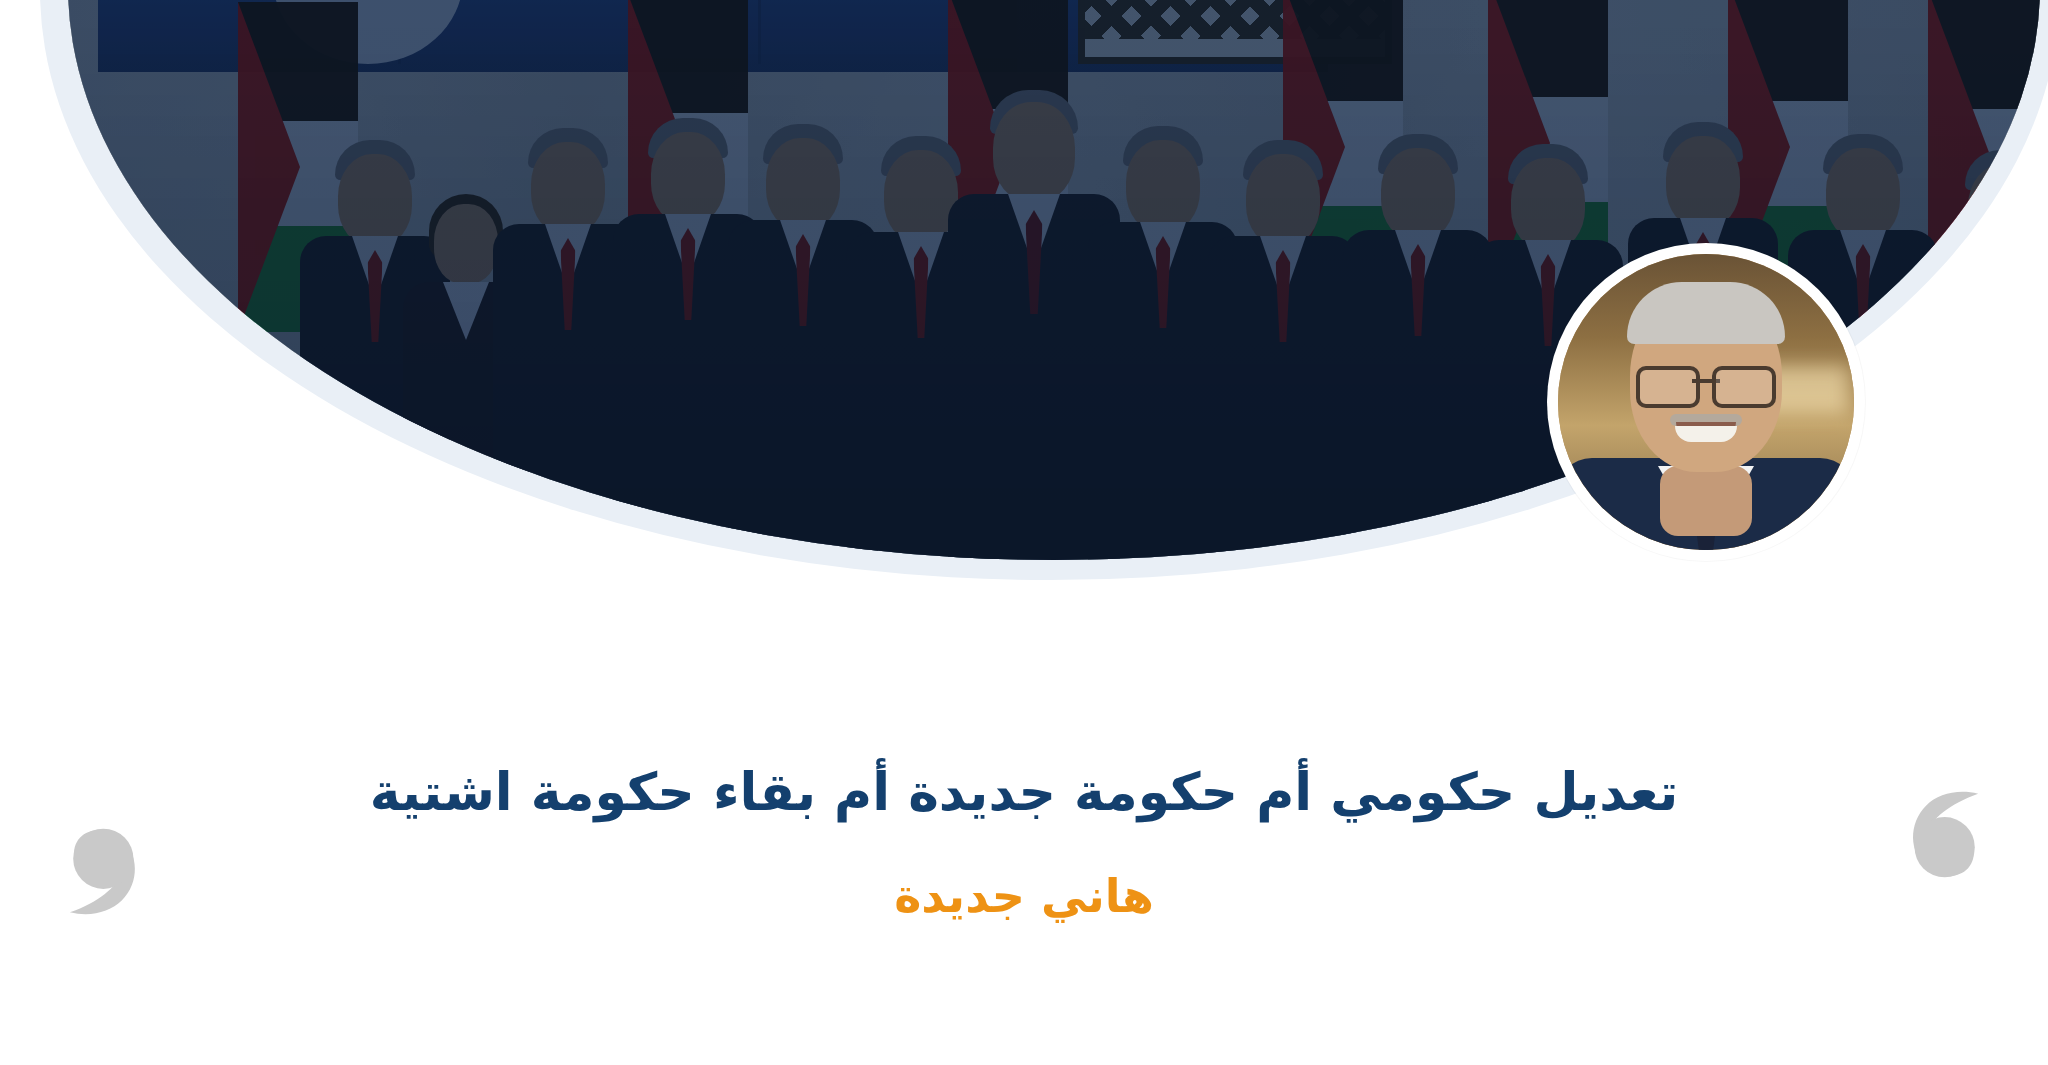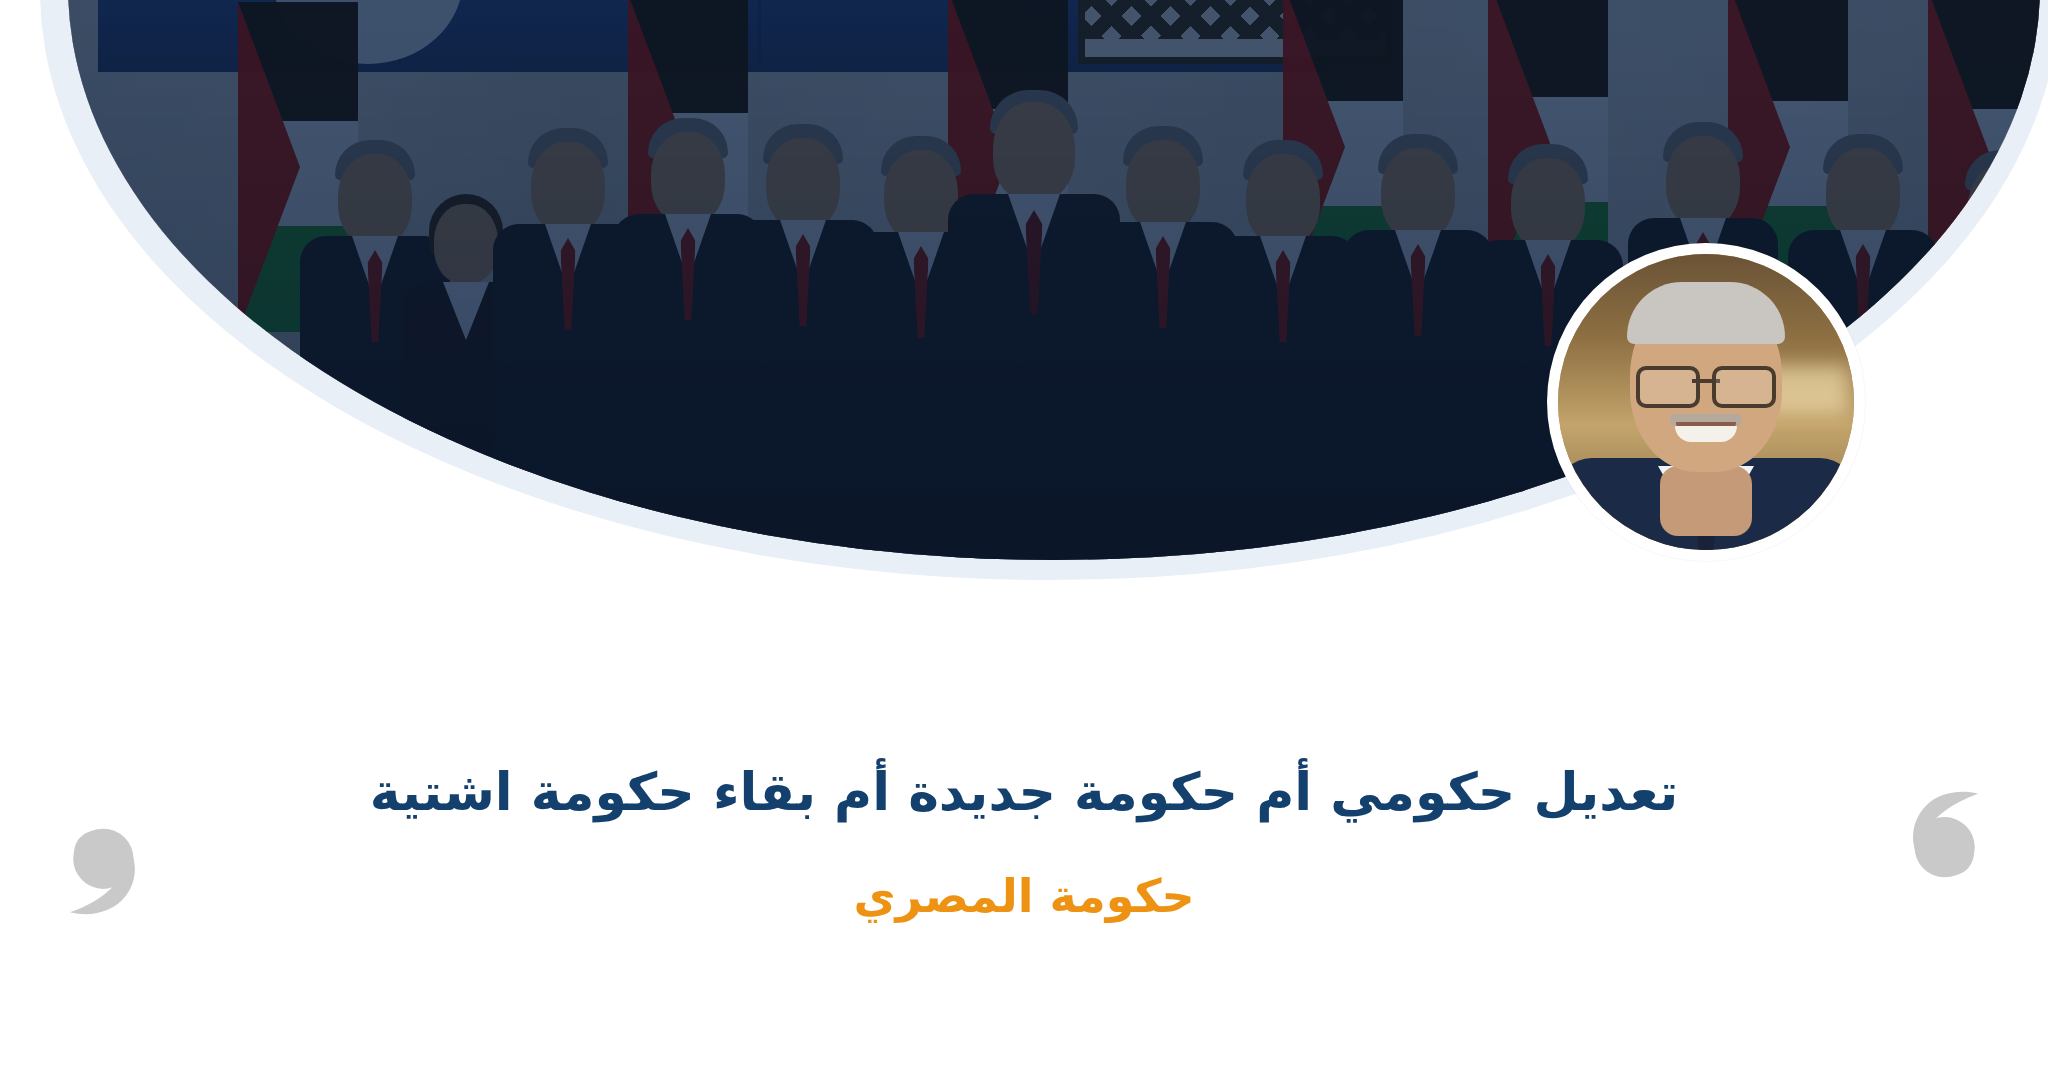--- a/index.html
+++ b/index.html
@@ -496,16 +496,16 @@
 
   <svg class="quote close" viewBox="0 0 100 110" aria-hidden="true">
     <path d="M92 8 C58 20 36 38 30 56 C42 46 60 44 72 52
              C88 62 92 84 80 97 C68 110 44 109 30 96
              C10 78 8 44 30 22 C44 8 68 2 92 8 Z"></path>
     <circle cx="52" cy="72" r="36"></circle>
   </svg>
 
   <div class="text-block">
     <h1 class="headline">تعديل حكومي أم حكومة جديدة أم بقاء حكومة اشتية</h1>
-    <div class="byline">حكومة المصري</div>
+    <div class="byline">هاني جديدة</div>
   </div>
 
 </div>
 
 </body></html>

